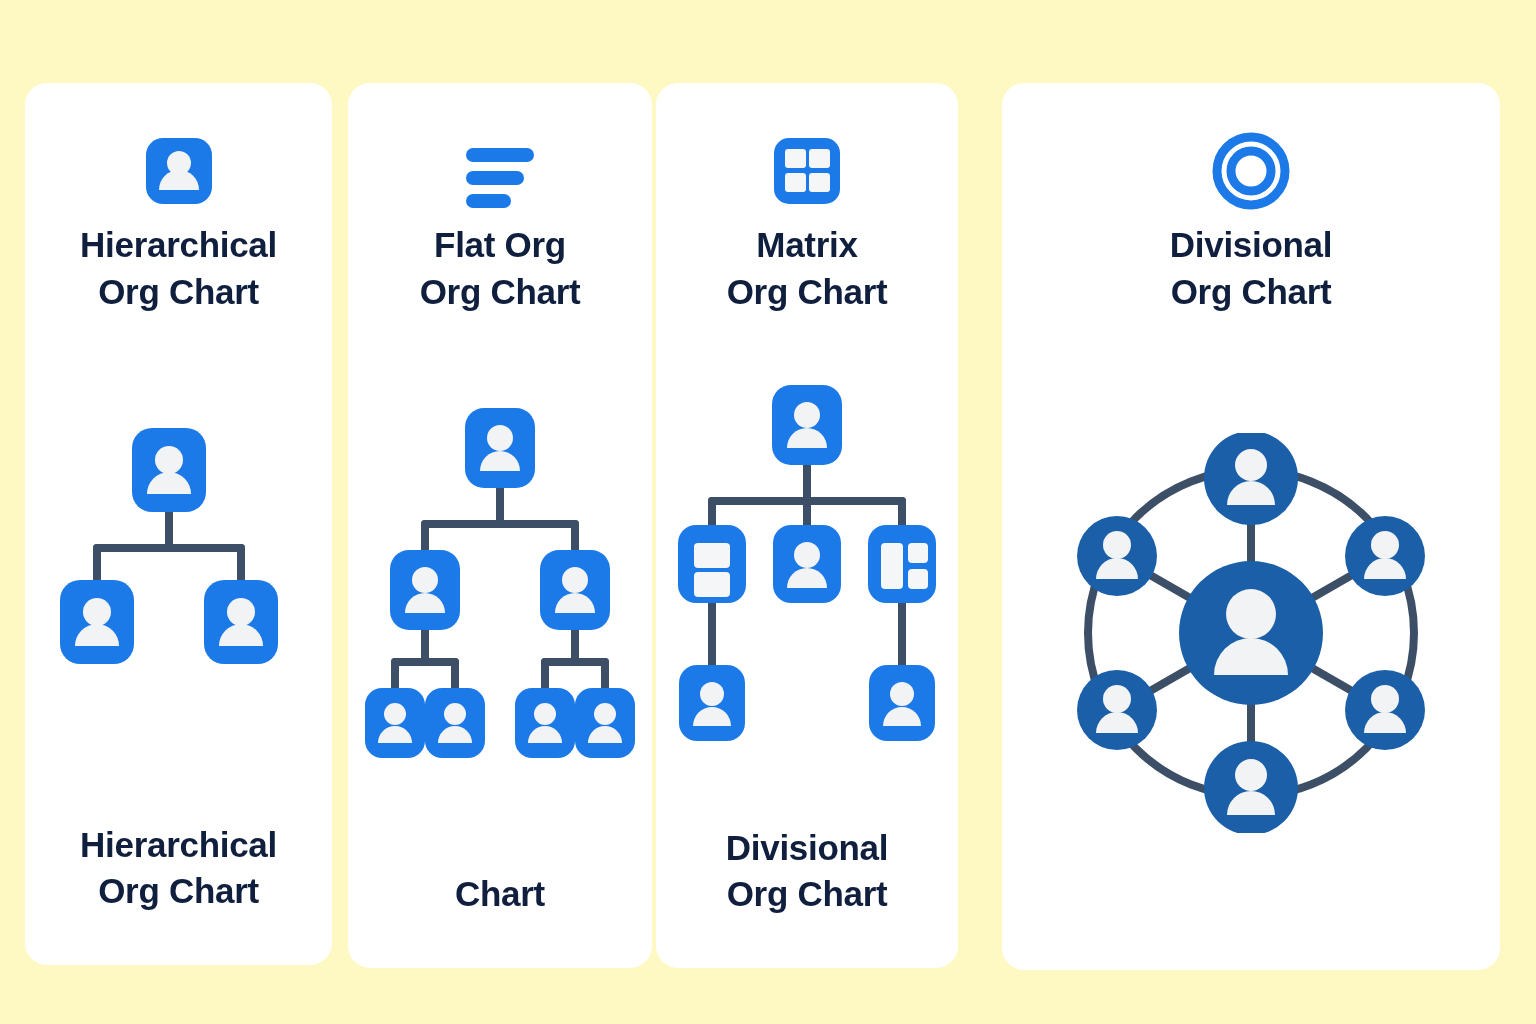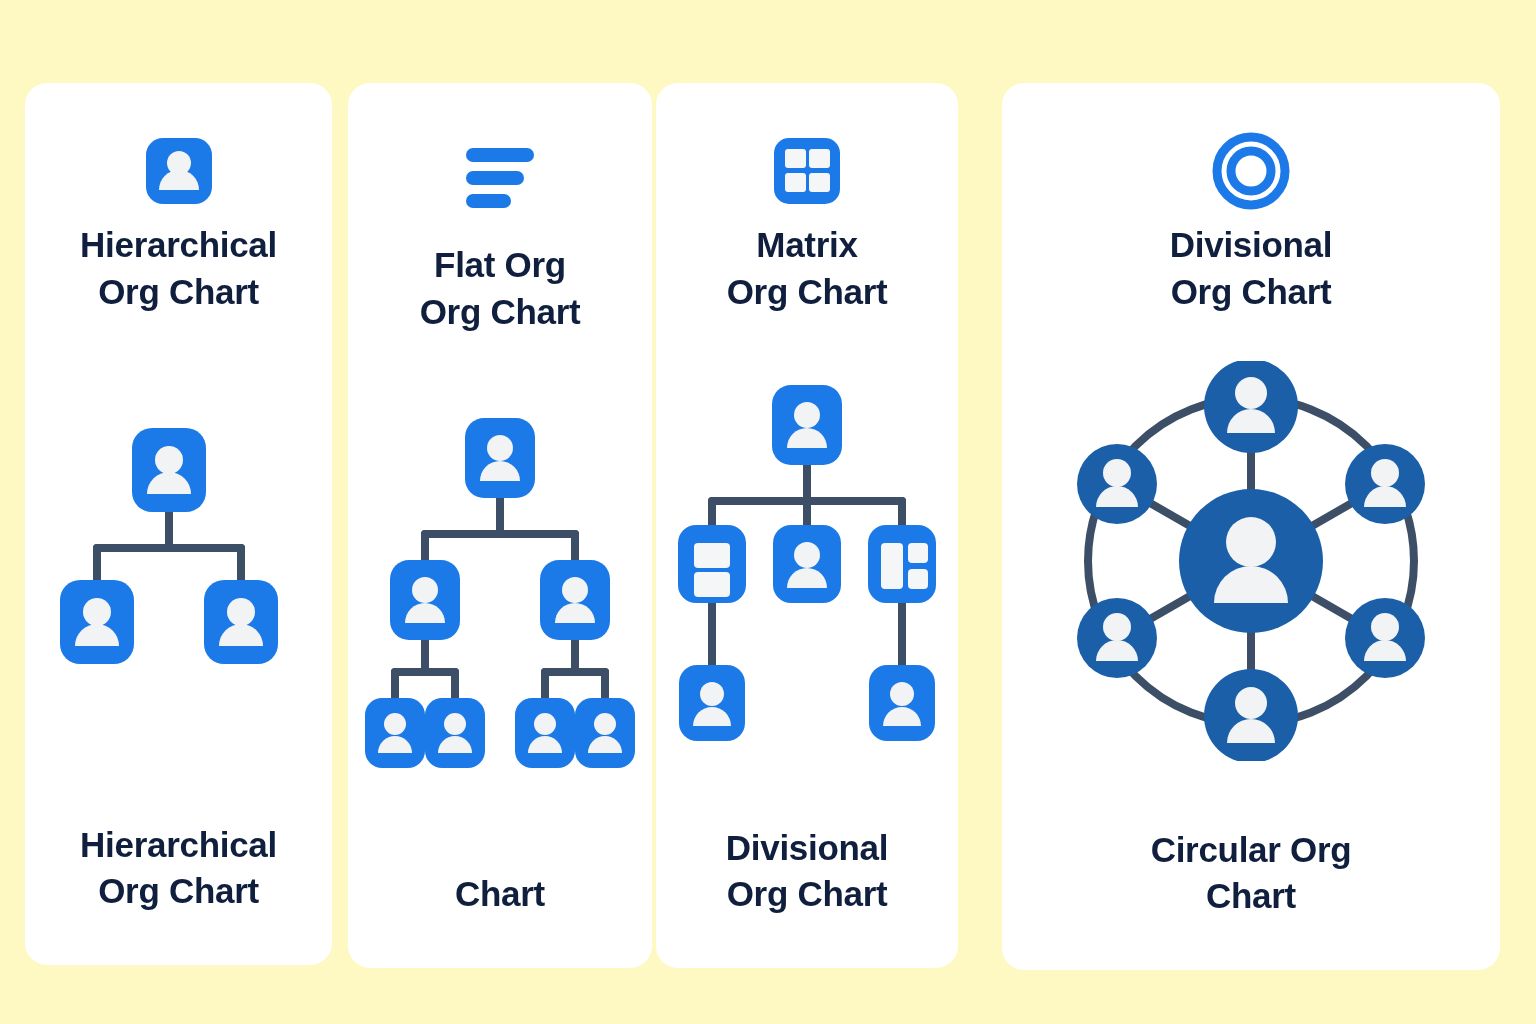--- a/index.html
+++ b/index.html
@@ -16,21 +16,21 @@
   }
   .card {
     position: absolute;
     background: #ffffff;
     border-radius: 22px;
     display: flex;
     flex-direction: column;
     align-items: center;
   }
   #card-0 { left: 25px;   top: 83px; width: 307px; height: 882px; }
-  #card-1 { left: 348px;  top: 83px; width: 304px; height: 885px; gap: 20px; }
+  #card-1 { left: 348px;  top: 83px; width: 304px; height: 885px; }
   #card-2 { left: 656px;  top: 83px; width: 302px; height: 885px; }
   #card-3 { left: 1002px; top: 83px; width: 498px; height: 887px; }
 
   .card-icon {
     margin-top: 47px;
     height: 82px;
     display: flex;
     align-items: center;
     justify-content: center;
   }
@@ -312,17 +312,15 @@
         </g>
 
         <g>
           <circle cx="200" cy="200" r="72" fill="#1b5fa8"></circle>
           <circle cx="200" cy="181" r="25" fill="#f1f3f5"></circle>
           <path d="M163 242 a37 37 0 0 1 74 0 z" fill="#f1f3f5"></path>
         </g>
       </svg>
     </div>
 
-    <div class="card-caption">Circular Org
-Chart</div>
   </div>
 
 </div>
 
 </body></html>

